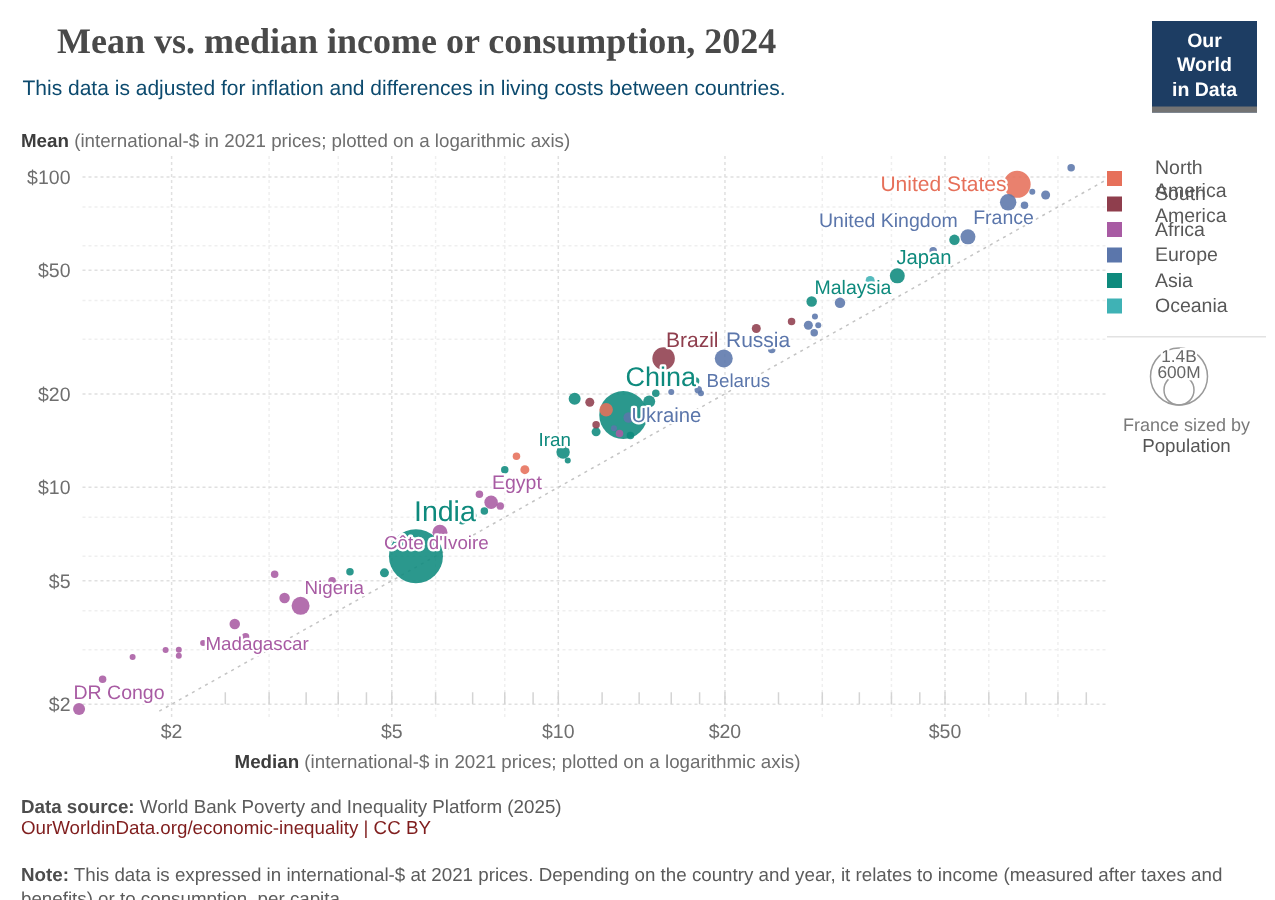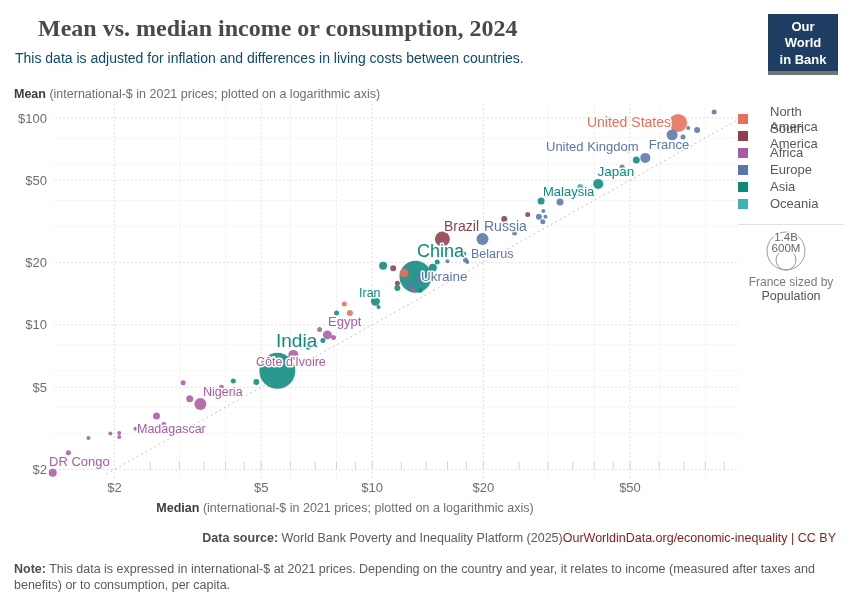--- a/index.html
+++ b/index.html
@@ -13,21 +13,21 @@
         padding:5px 4px 3px 4px;border-bottom:4px solid #737373;}
   #chart-svg{position:absolute;left:0;top:0;}
   .legend{position:absolute;left:738px;top:110px;width:110px;}
   .legend-item{display:flex;align-items:center;gap:22px;height:17px;font-size:13px;color:#585858;cursor:pointer;}
   .swatch{width:10px;height:10px;flex:0 0 10px;}
   .size-divider{border-top:1px solid #e2e2e2;margin:12px 0 2px 0;width:106px;}
   .size-captions{width:106px;text-align:center;}
   .size-cap1{font-size:12px;color:#7a7a7a;}
   .size-cap2{font-size:12.5px;color:#555;font-weight:400;}
   .footer{position:absolute;left:14px;right:14px;top:531px;font-size:12.5px;color:#5b5b5b;}
-  .footer-row{display:flex;justify-content:flex-end;}
+  .footer-row{display:flex;justify-content:center;flex-direction:column;}
   .footer b{color:#4d4d4d;}
   .footer-link{color:#7f1d1d;text-decoration:none;cursor:pointer;}
   .note{margin-top:16px;line-height:1.3;color:#5b5b5b;}
 </style>
 </head>
 <body>
 
 <div class="page">
 
   <svg id="chart-svg" width="850" height="530" viewBox="0 0 850 530">
@@ -198,21 +198,21 @@
     </text>
     <text id="x-axis-title" font-size="12.5" text-anchor="middle" x="345" y="512">
       <tspan id="x-axis-title-bold" font-weight="bold" fill="#3d3d3d">Median</tspan><tspan id="x-axis-title-rest" fill="#6e6e6e"> (international-$ in 2021 prices; plotted on a logarithmic axis)</tspan>
     </text>
   </svg>
 
   <div class="title">Mean vs. median income or consumption, 2024</div>
   <div class="subtitle">This data is adjusted for inflation and differences in living costs between countries.</div>
   <div class="logo">
     <div>Our World</div>
-    <div>in Bank</div>
+    <div>in Data</div>
   </div>
 
   <div class="legend">
     <div id="legend-items">
         <div class="legend-item">
           <span class="swatch" style="background: rgb(230, 112, 90);"></span>
           <span>North America</span>
         </div>
         <div class="legend-item">
           <span class="swatch" style="background: rgb(143, 62, 77);"></span>

